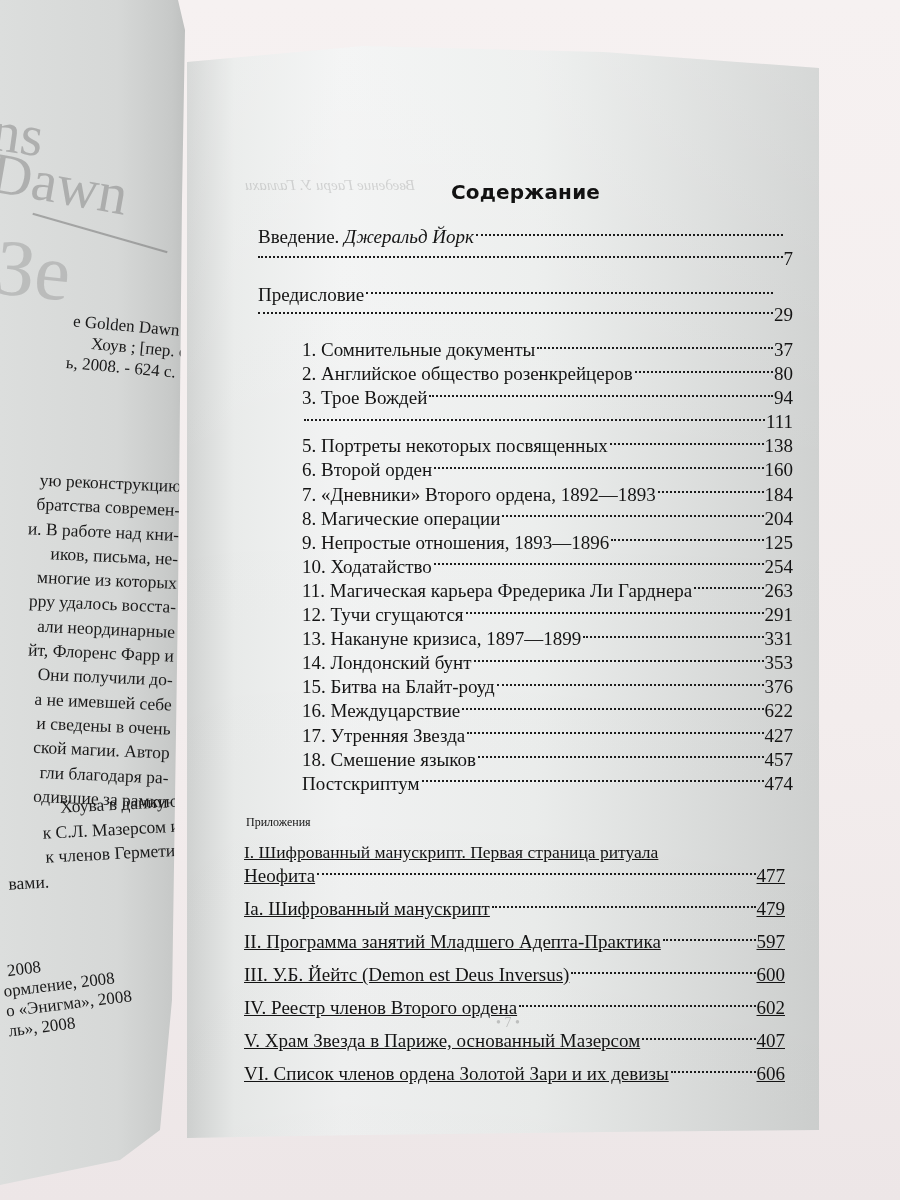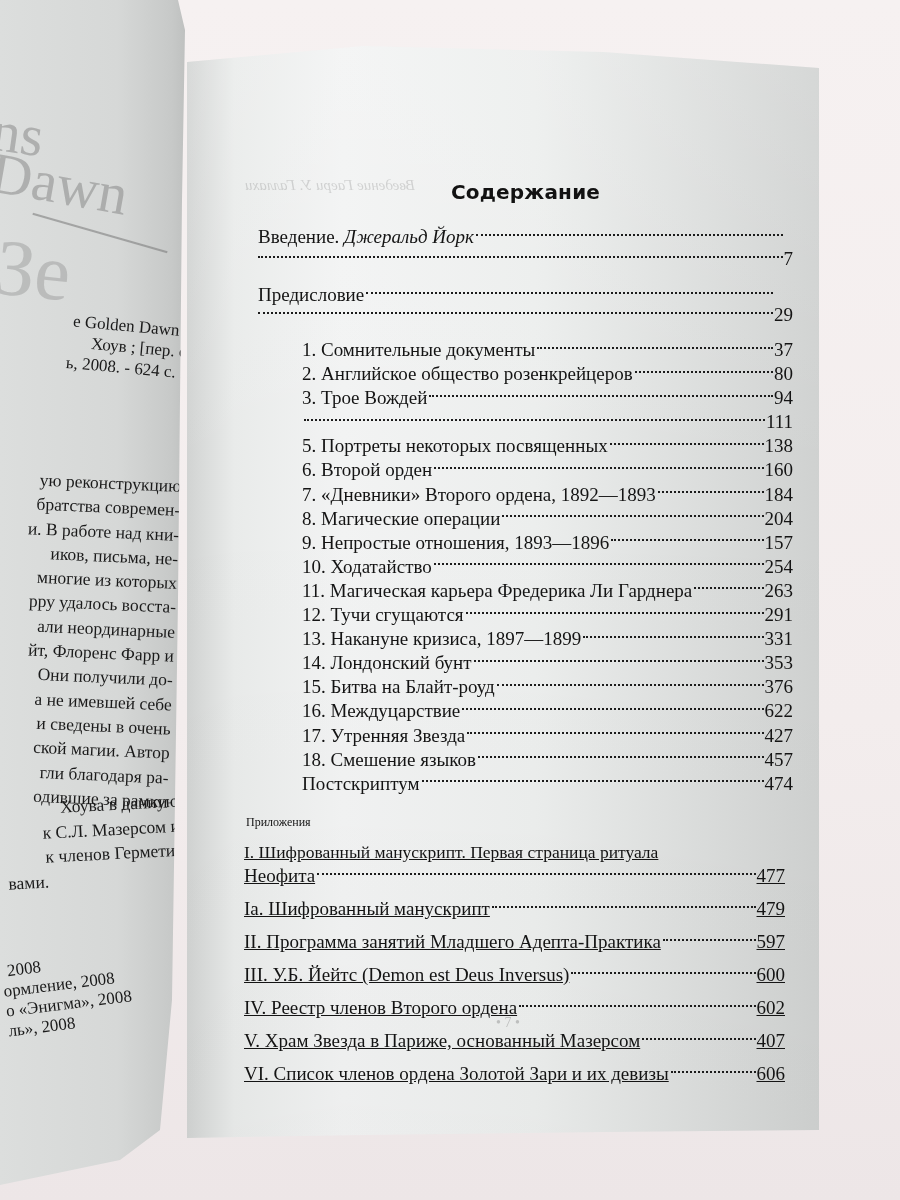--- a/index.html
+++ b/index.html
@@ -269,21 +269,21 @@
           <span class="page">184</span>
         </div>
       <div class="toc-row">
           <span class="label">8. Магические операции</span>
           <span class="leader"></span>
           <span class="page">204</span>
         </div>
       <div class="toc-row">
           <span class="label">9. Непростые отношения, 1893—1896</span>
           <span class="leader"></span>
-          <span class="page">157</span>
+          <span class="page">125</span>
         </div>
       <div class="toc-row">
           <span class="label">10. Ходатайство</span>
           <span class="leader"></span>
           <span class="page">254</span>
         </div>
       <div class="toc-row">
           <span class="label">11. Магическая карьера Фредерика Ли Гарднера</span>
           <span class="leader"></span>
           <span class="page">263</span>

